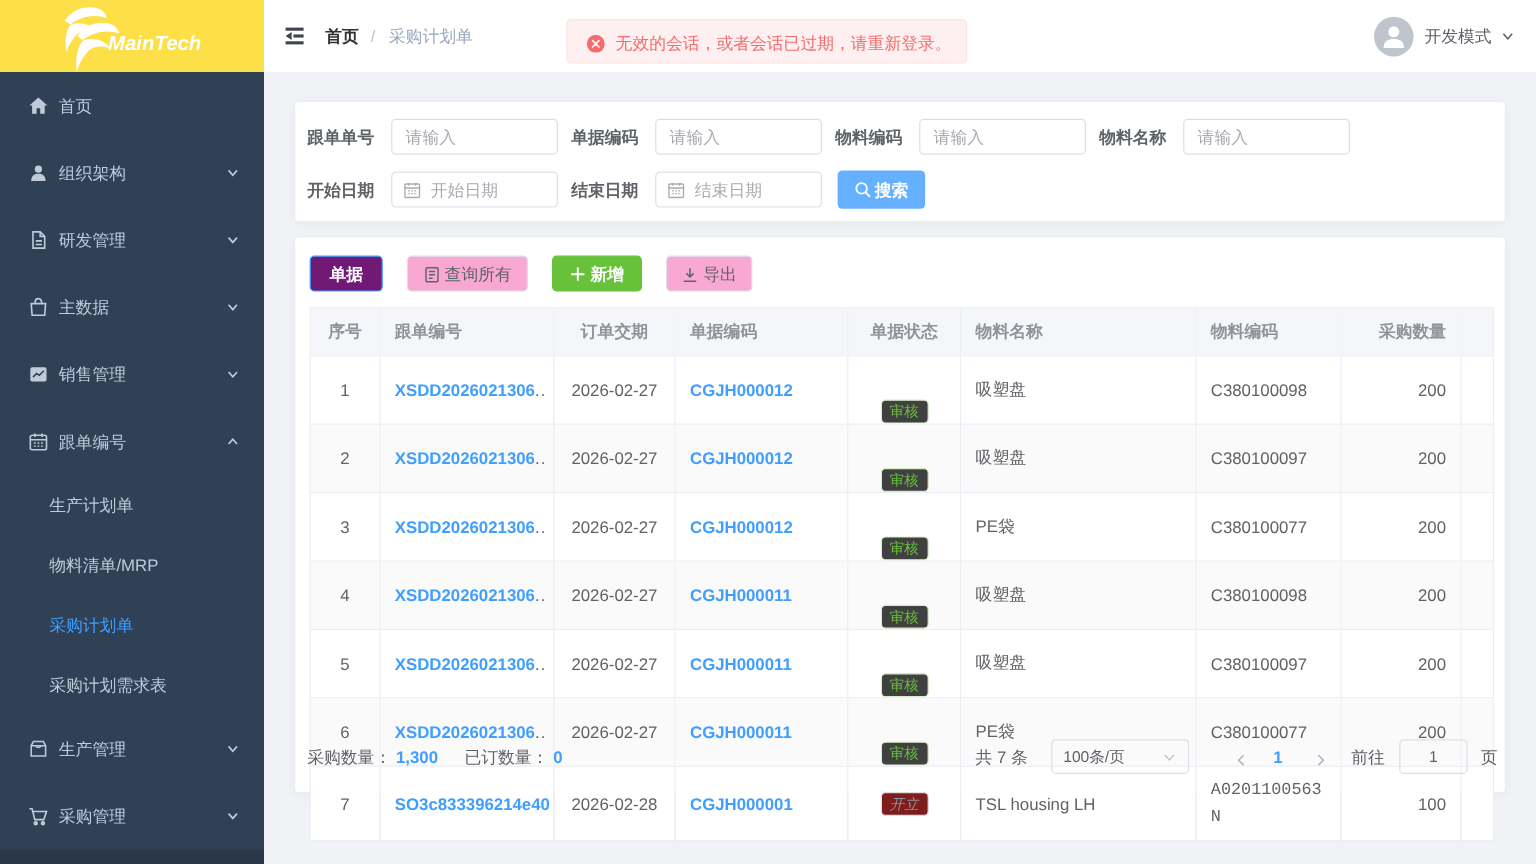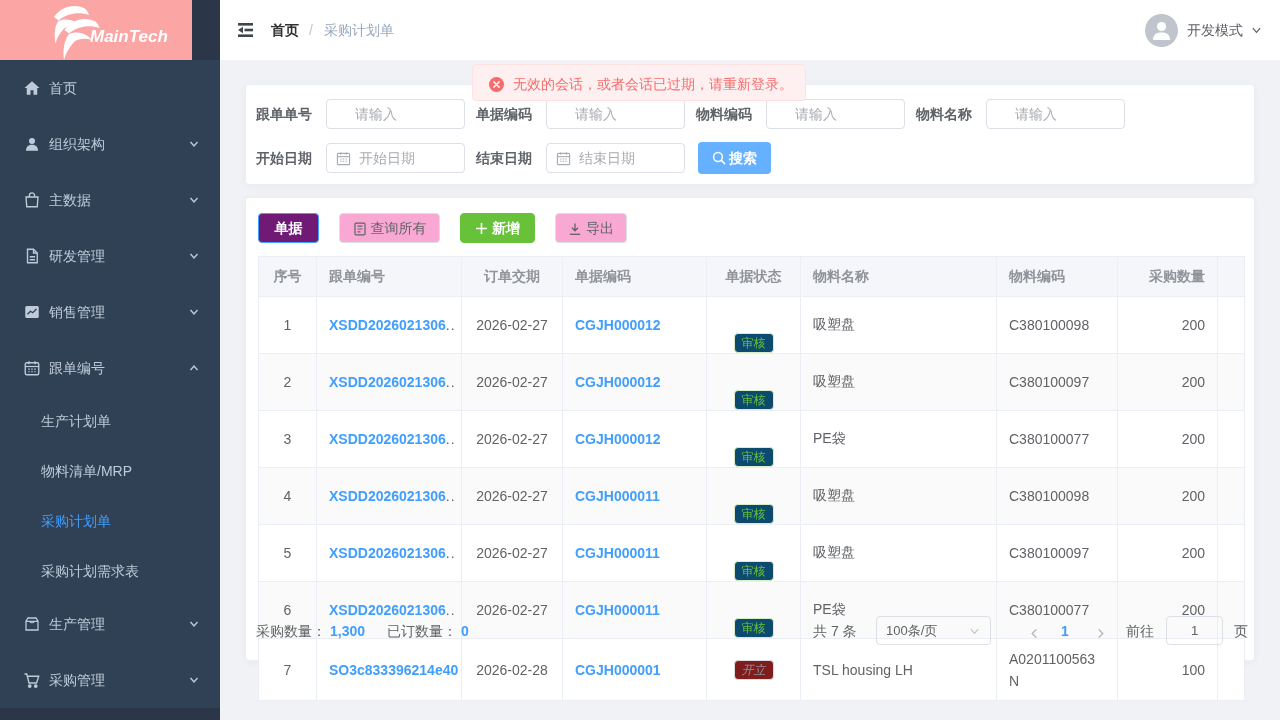--- a/index.html
+++ b/index.html
@@ -1,52 +1,52 @@
 <!DOCTYPE html>
 <html><head>
 <meta charset="utf-8">
 <style>
 * { margin:0; padding:0; box-sizing:border-box; }
 html,body { width:1280px; height:720px; overflow:hidden; }
 body { font-family:"Liberation Sans", sans-serif; font-size:14px; position:relative; background:#f0f2f5; }
 
 
 .sidebar { position:absolute; left:0; top:0; width:220px; height:720px; background:#2b3649; }
-.logo-bar { position:absolute; left:0; top:0; width:192px; height:60px; background:#fca5a5; }
+.logo-bar { position:absolute; left:0; top:0; width:220px; height:60px; background:#fde047; }
 .menu { position:absolute; left:0; top:60px; width:220px; height:648px; background:#304156; }
 .mi { position:relative; height:56px; line-height:56px; color:#bfcbd9; font-size:14px; cursor:default; }
 .mi .ico { position:absolute; left:23px; top:50%; margin-top:-9px; width:18px; height:18px; }
 .mi .txt { position:absolute; left:49px; top:0; }
 .mi .arr { position:absolute; right:20px; top:50%; margin-top:-6px; width:12px; height:12px; }
 .smi { position:relative; height:50px; line-height:50px; color:#bfcbd9; font-size:14px; padding-left:41px; }
 .smi.active { color:#409eff; }
 
 
 .topbar { position:absolute; left:220px; top:0; width:1060px; height:60px; background:#fff; }
 .fold { position:absolute; left:237px; top:22px; width:17px; height:16px; z-index:5; }
 .bc1 { position:absolute; left:271px; top:0; line-height:60px; color:#303133; font-weight:bold; font-size:14px; z-index:5; }
 .bcsep { position:absolute; left:309px; top:0; line-height:60px; color:#c0c4cc; font-size:14px; z-index:5; }
 .bc2 { position:absolute; left:324px; top:0; line-height:60px; color:#97a8be; font-size:14px; z-index:5; }
 .avatar { position:absolute; left:1145px; top:14px; width:33px; height:33px; border-radius:50%; background:#c0c4cc; overflow:hidden; z-index:5; }
 .devmode { position:absolute; left:1187px; top:0; line-height:60px; color:#5a5e66; font-size:14px; z-index:5; }
 .devarr { position:absolute; left:1251px; top:25px; width:11px; height:11px; z-index:5; }
 
 
-.toast { position:absolute; left:472px; top:16px; width:334px; height:37px; background:#fef0f0; border:1px solid #fde2e2; border-radius:4px; color:#f56c6c; font-size:14px; line-height:35px; z-index:50;margin-top:48px; }
+.toast { position:absolute; left:472px; top:16px; width:334px; height:37px; background:#fef0f0; border:1px solid #fde2e2; border-radius:4px; color:#f56c6c; font-size:14px; line-height:35px; z-index:50; }
 .toast .xicon { position:absolute; left:16px; top:12px; width:15px; height:15px; }
 .toast .ttext { position:absolute; left:40px; top:2px; }
 
 
 .card { position:absolute; background:#fff; border:1px solid #ebeef5; border-radius:4px; box-shadow:0 2px 8px rgba(0,0,0,0.04); }
 #card1 { left:245px; top:84px; width:1010px; height:101px; }
 #card2 { left:245px; top:197px; width:1010px; height:464px; }
 
 
 .flabel { position:absolute; color:#5f6368; font-weight:700; font-size:14px; height:30px; line-height:30px; }
-.finput { position:absolute; width:139px; height:30px; border:1px solid #dcdfe6; border-radius:4px; background:#fff; color:#a8abb2; font-size:14px; line-height:28px; padding-left:28px; }
+.finput { position:absolute; width:139px; height:30px; border:1px solid #dcdfe6; border-radius:4px; background:#fff; color:#a8abb2; font-size:14px; line-height:28px; padding-left:11px; }
 .finput.date { padding-left:32px; }
 .dico { position:absolute; left:9px; top:7px; width:15px; height:15px; }
 .sbtn { position:absolute; left:452px; top:57px; width:73px; height:32px; background:#66b1ff; border-radius:4px; color:#fff; font-weight:700; font-size:14px; text-align:center; line-height:32px; }
 
 
 .btn { position:absolute; top:15px; height:30px; border-radius:4px; font-size:14px; line-height:28px; text-align:center; border:1px solid #dcdfe6; color:#606266; background:#f9a8d4; }
 .btn b { font-weight:700; }
 .btn.primary { background:#701a75; border-color:#409eff; color:#fff; }
 .btn.success { background:#67c23a; border-color:#67c23a; color:#fff; }
 
@@ -54,21 +54,21 @@
 table { position:absolute; left:12px; top:58px; border-collapse:collapse; table-layout:fixed; width:986px; font-size:14px; color:#606266; }
 th, td { border:1px solid #ebeef5; padding:0 12px; overflow:hidden; white-space:nowrap; }
 th { height:40px; background:#f4f6fa; color:#909399; font-weight:700; text-align:left; }
 td { height:41px; background:#fff; }
 tr.striped td { background:#fafafa; }
 td.c, th.c { text-align:center; }
 td.r, th.r { text-align:right; }
 .link { color:#409eff; font-weight:700; }
 .edots { color:#606266; font-weight:400; letter-spacing:1px; }
 .tag { display:inline-block; height:20px; line-height:18px; padding:0 7px; font-size:12px; border-radius:4px; }
-.tag.ok { background:#0c4a6e; border:1px solid #d8edc8; color:#67c23a;margin-top:36px; }
+.tag.ok { background:#404040; border:1px solid #d8edc8; color:#67c23a;margin-top:36px; }
 .tag.info { background:#7f1d1d; border:1px solid #dcdde0; color:#909399;font-style:italic; }
 
 
 .foot { position:absolute; left:0; top:414px; width:1010px; height:50px; font-size:14px; color:#606266; }
 .fitem { position:absolute; line-height:30px; top:4px; }
 .blue { color:#409eff; font-weight:700; }
 .psel { position:absolute; left:630px; top:4px; width:115px; height:29px; border:1px solid #dcdfe6; border-radius:4px; line-height:27px; padding-left:9px; color:#606266; font-size:13px; }
 .ginput { position:absolute; left:920px; top:4px; width:57px; height:29px; border:1px solid #dcdfe6; border-radius:4px; line-height:27px; text-align:center; color:#606266; font-size:13px; }
 </style>
 </head>
@@ -100,35 +100,35 @@
           <circle cx="12" cy="8" r="4"></circle>
           <path d="M4 21 C4 15 8 13 12 13 C16 13 20 15 20 21 Z"></path>
         </svg>
         <span class="txt">组织架构</span>
         <svg class="arr" viewBox="0 0 12 12">
           <polyline points="2.5,4 6,8 9.5,4" fill="none" stroke="#bfcbd9" stroke-width="1.4"></polyline>
         </svg>
       </div>
     <div class="mi">
         <svg class="ico" viewBox="0 0 24 24" fill="none" stroke="#bfcbd9" stroke-width="1.8">
-          <path d="M4 8 H20 L19 21 H5 Z"></path>
-          <path d="M8.5 8 V6 a3.5 3.5 0 0 1 7 0 V8"></path>
-        </svg>
-        <span class="txt">主数据</span>
-        <svg class="arr" viewBox="0 0 12 12">
-          <polyline points="2.5,4 6,8 9.5,4" fill="none" stroke="#bfcbd9" stroke-width="1.4"></polyline>
-        </svg>
-      </div>
-    <div class="mi">
-        <svg class="ico" viewBox="0 0 24 24" fill="none" stroke="#bfcbd9" stroke-width="1.8">
           <path d="M6 3 H14 L19 8 V21 H6 Z"></path>
           <path d="M14 3 V8 H19"></path>
           <path d="M9 13 H16 M9 17 H16"></path>
         </svg>
         <span class="txt">研发管理</span>
+        <svg class="arr" viewBox="0 0 12 12">
+          <polyline points="2.5,4 6,8 9.5,4" fill="none" stroke="#bfcbd9" stroke-width="1.4"></polyline>
+        </svg>
+      </div>
+    <div class="mi">
+        <svg class="ico" viewBox="0 0 24 24" fill="none" stroke="#bfcbd9" stroke-width="1.8">
+          <path d="M4 8 H20 L19 21 H5 Z"></path>
+          <path d="M8.5 8 V6 a3.5 3.5 0 0 1 7 0 V8"></path>
+        </svg>
+        <span class="txt">主数据</span>
         <svg class="arr" viewBox="0 0 12 12">
           <polyline points="2.5,4 6,8 9.5,4" fill="none" stroke="#bfcbd9" stroke-width="1.4"></polyline>
         </svg>
       </div>
     <div class="mi">
         <svg class="ico" viewBox="0 0 24 24">
           <rect x="3" y="4" width="18" height="16" rx="2" fill="#bfcbd9"></rect>
           <polyline points="6,15 10,11 13,13 18,8" fill="none" stroke="#304156" stroke-width="1.8"></polyline>
         </svg>
         <span class="txt">销售管理</span>
@@ -339,21 +339,21 @@
           <td class="r">200</td>
           <td></td>
     </tr>
     <tr>
       <td class="c" style="height:62px;">7</td>
           <td><span class="link">SO3c833396214e40</span></td>
           <td class="c">2026-02-28</td>
           <td><span class="link">CGJH000001</span></td>
           <td class="c"><span class="tag info">开立</span></td>
           <td>TSL housing LH</td>
-          <td style="white-space:normal; word-break:break-all; line-height:22px;">A0201100563N</td>
+          <td style="white-space:normal; word-break:break-all; line-height:22px;font-family:Liberation Mono, monospace;">A0201100563N</td>
           <td class="r">100</td>
           <td></td>
     </tr>
   </tbody>
     </table>
 
   <div class="foot">
     <span class="fitem" style="left:10px;">采购数量：<span class="blue" style="margin-left:4px;">1,300</span></span>
     <span class="fitem" style="left:141px;">已订数量：<span class="blue" style="margin-left:4px;">0</span></span>
     <span class="fitem" style="left:567px;text-align:center;">共 7 条</span>

